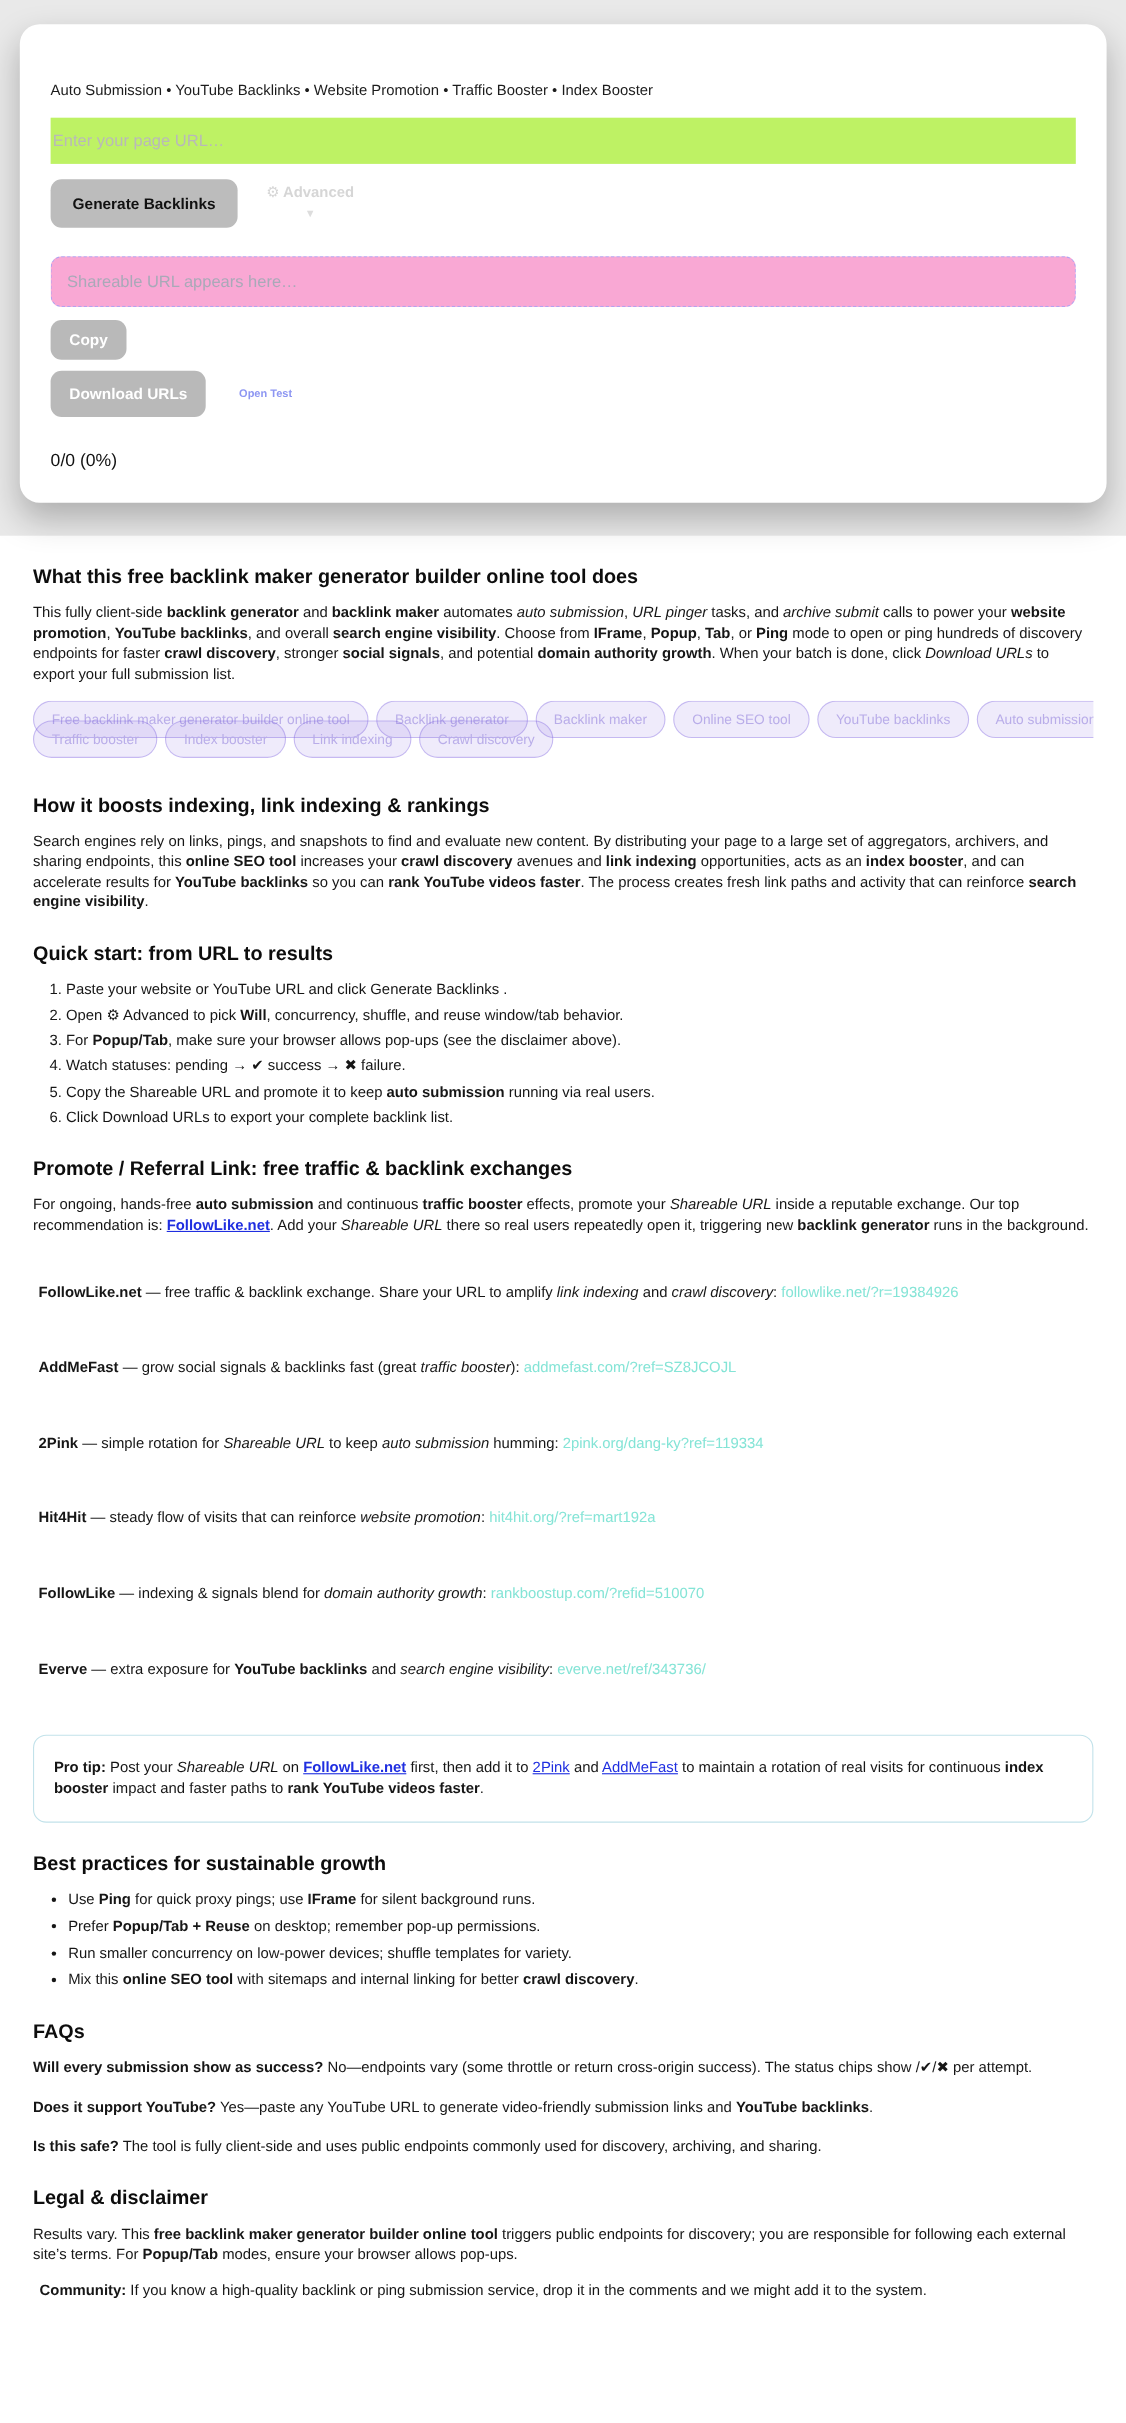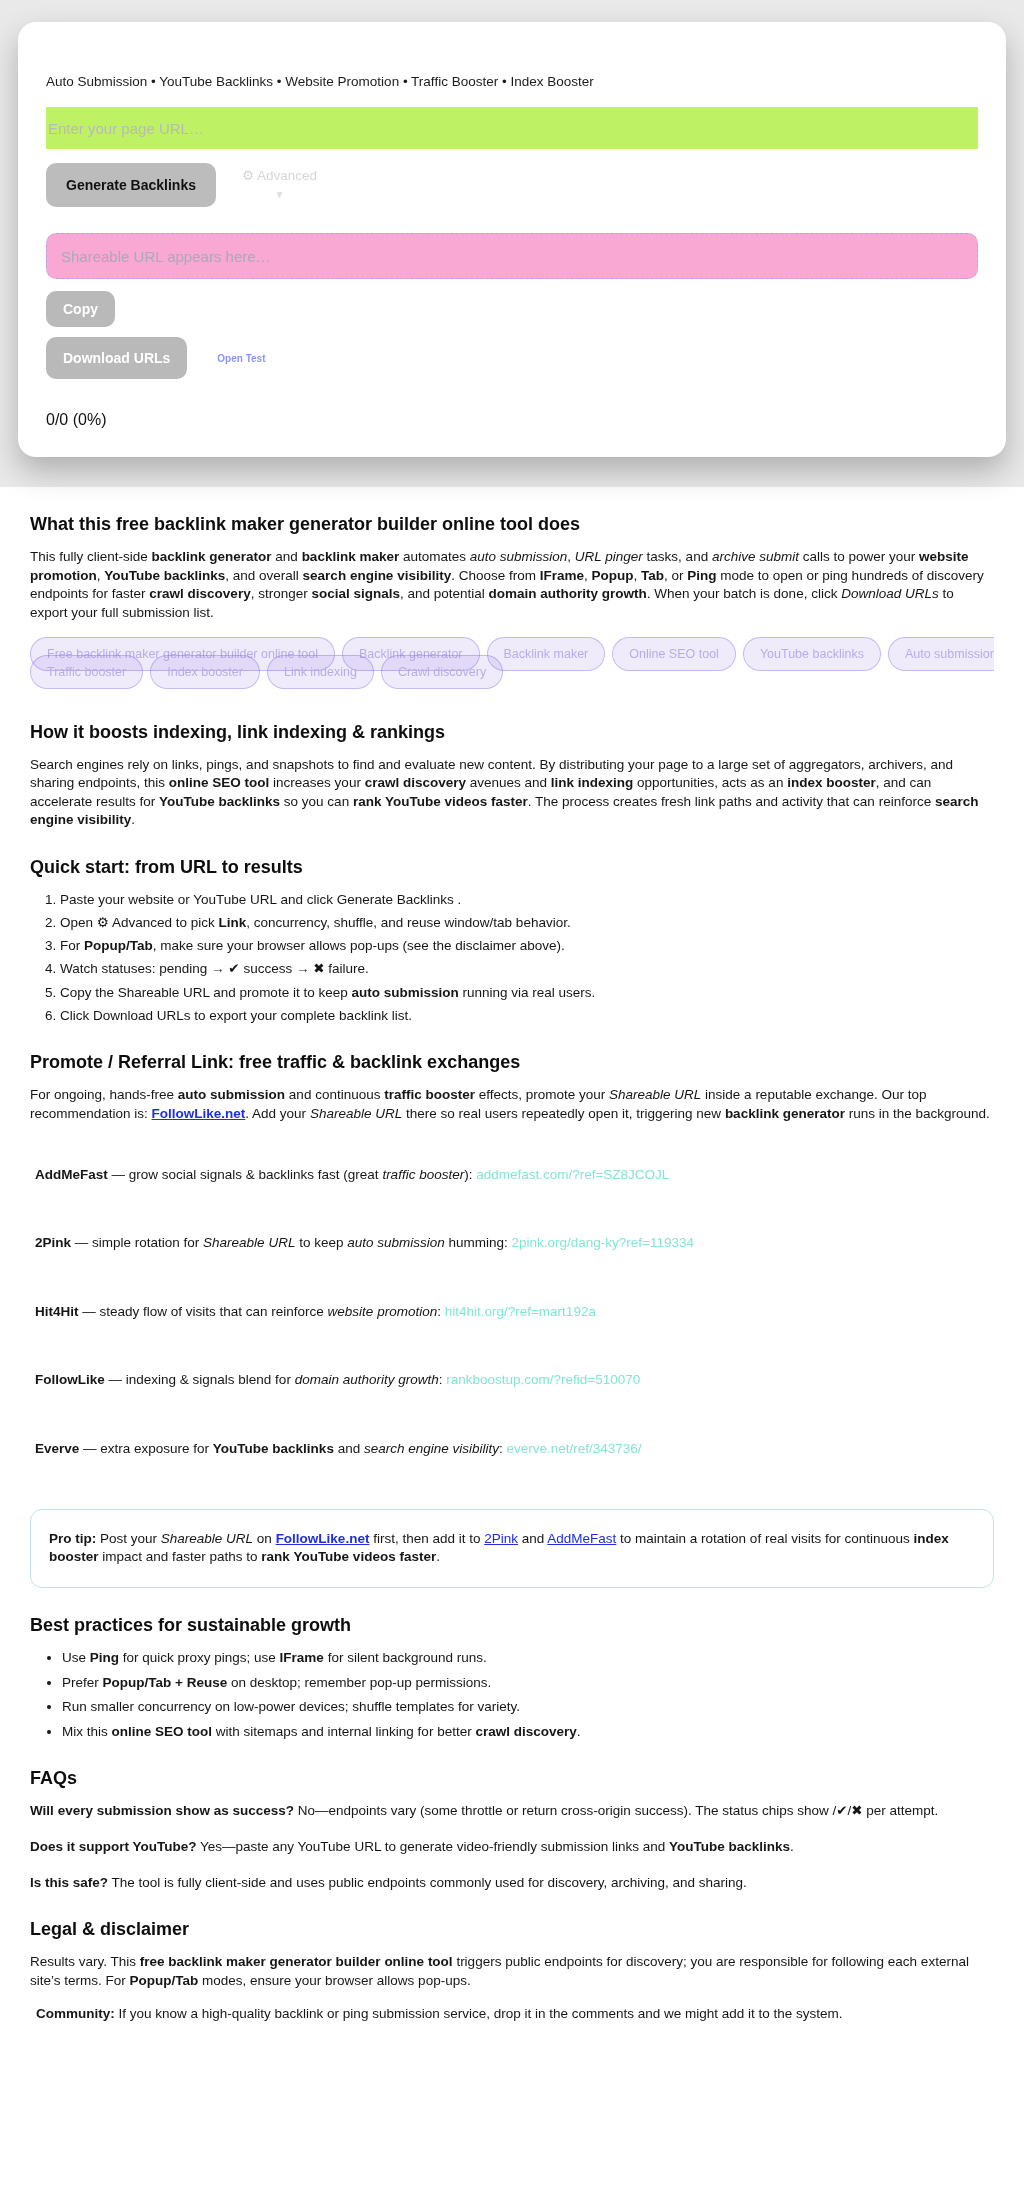--- a/index.html
+++ b/index.html
@@ -26,21 +26,21 @@
   .url-input::placeholder { color: #b9b9b9; }
   .btn-row { display: flex; align-items: flex-start; margin-top: 14px; }
   .btn {
     border: none; border-radius: 10px; background: #bcbcbc;
     font-family: "Liberation Sans", sans-serif; cursor: pointer;
   }
   .btn-generate { padding: 14px 20px; font-size: 14px; font-weight: 700; color: #111; }
   .advanced {
     margin-left: 26px; margin-top: 4px;
     display: flex; flex-direction: column; align-items: center;
-    color: #d6d6d6; font-weight: 400; font-size: 13.5px; cursor: pointer;
+    color: #d6d6d6; font-weight: 700; font-size: 13.5px; cursor: pointer;
     user-select: none;
   }
   .advanced .arrow { font-size: 10px; margin-top: 6px; color: #dddddd; }
   .share-input {
     display: block; width: 100%; margin-top: 26px; height: 46px;
     background: #f9a8d4; border: 1px dashed #b5a2ef; border-radius: 10px;
     padding: 0 14px; font-size: 15px; outline: none;
     font-family: "Liberation Sans", sans-serif; color: #444;
   }
   .share-input::placeholder { color: #a9a9b8; }
@@ -128,31 +128,32 @@
         <span class="chip">Crawl discovery</span>
       </div>
   </div>
 
   <h2>How it boosts indexing, link indexing &amp; rankings</h2>
   <p><span>Search engines rely on links, pings, and snapshots to find and evaluate new content. By distributing your page to a large set of aggregators, archivers, and sharing endpoints, this </span><span class="b">online SEO tool</span><span> increases your </span><span class="b">crawl discovery</span><span> avenues and </span><span class="b">link indexing</span><span> opportunities, acts as an </span><span class="b">index booster</span><span>, and can accelerate results for </span><span class="b">YouTube backlinks</span><span> so you can </span><span class="b">rank YouTube videos faster</span><span>. The process creates fresh link paths and activity that can reinforce </span><span class="b">search engine visibility</span><span>.</span></p>
 
   <h2>Quick start: from URL to results</h2>
   <ol class="steps">
       <li><span>Paste your website or YouTube URL and click  Generate Backlinks .</span></li>
-      <li><span>Open  ⚙ Advanced  to pick </span><span class="b">Link</span><span>, concurrency, shuffle, and reuse window/tab behavior.</span></li>
+      <li><span>Open  ⚙ Advanced  to pick </span><span class="b">Will</span><span>, concurrency, shuffle, and reuse window/tab behavior.</span></li>
       <li><span>For </span><span class="b">Popup/Tab</span><span>, make sure your browser allows pop-ups (see the disclaimer above).</span></li>
       <li><span>Watch statuses:  pending  → ✔ success → ✖ failure.</span></li>
       <li><span>Copy the  Shareable URL  and promote it to keep </span><span class="b">auto submission</span><span> running via real users.</span></li>
       <li><span>Click  Download URLs  to export your complete backlink list.</span></li>
     </ol>
 
   <h2>Promote / Referral Link: free traffic &amp; backlink exchanges</h2>
   <p><span>For ongoing, hands-free </span><span class="b">auto submission</span><span> and continuous </span><span class="b">traffic booster</span><span> effects, promote your </span><span class="i">Shareable URL</span><span> inside a reputable exchange. Our top recommendation is: </span><a href="#" class="blue-bold">FollowLike.net</a><span>. Add your </span><span class="i">Shareable URL</span><span> there so real users repeatedly open it, triggering new </span><span class="b">backlink generator</span><span> runs in the background.</span></p>
 
   <ul class="refs">
+      <li><span class="b">FollowLike.net</span><span> — free traffic &amp; backlink exchange. Share your URL to amplify </span><span class="i">link indexing</span><span> and </span><span class="i">crawl discovery</span><span>: </span><a href="#" class="teal">followlike.net/?r=19384926</a></li>
       <li><span class="b">AddMeFast</span><span> — grow social signals &amp; backlinks fast (great </span><span class="i">traffic booster</span><span>): </span><a href="#" class="teal">addmefast.com/?ref=SZ8JCOJL</a></li>
       <li><span class="b">2Pink</span><span> — simple rotation for </span><span class="i">Shareable URL</span><span> to keep </span><span class="i">auto submission</span><span> humming: </span><a href="#" class="teal">2pink.org/dang-ky?ref=119334</a></li>
       <li><span class="b">Hit4Hit</span><span> — steady flow of visits that can reinforce </span><span class="i">website promotion</span><span>: </span><a href="#" class="teal">hit4hit.org/?ref=mart192a</a></li>
       <li><span class="b">FollowLike</span><span> — indexing &amp; signals blend for </span><span class="i">domain authority growth</span><span>: </span><a href="#" class="teal">rankboostup.com/?refid=510070</a></li>
       <li><span class="b">Everve</span><span> — extra exposure for </span><span class="b">YouTube backlinks</span><span> and </span><span class="i">search engine visibility</span><span>: </span><a href="#" class="teal">everve.net/ref/343736/</a></li>
     </ul>
 
   <div class="protip">
     <p><span class="b">Pro tip:</span><span> Post your </span><span class="i">Shareable URL</span><span> on </span><a href="#" class="blue-bold">FollowLike.net</a><span> first, then add it to </span><a href="#" class="blue">2Pink</a><span> and </span><a href="#" class="blue">AddMeFast</a><span> to maintain a rotation of real visits for continuous </span><span class="b">index booster</span><span> impact and faster paths to </span><span class="b">rank YouTube videos faster</span><span>.</span></p>
   </div>

